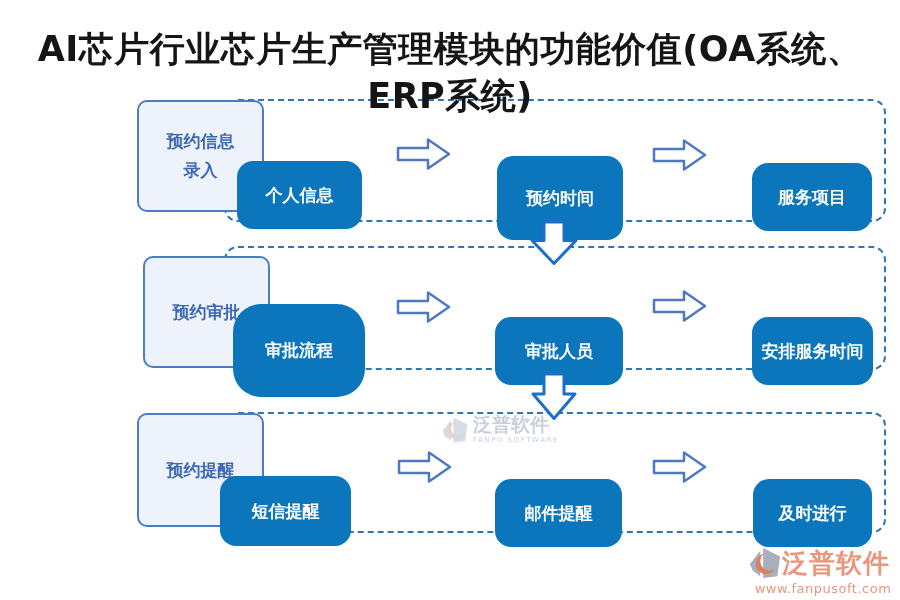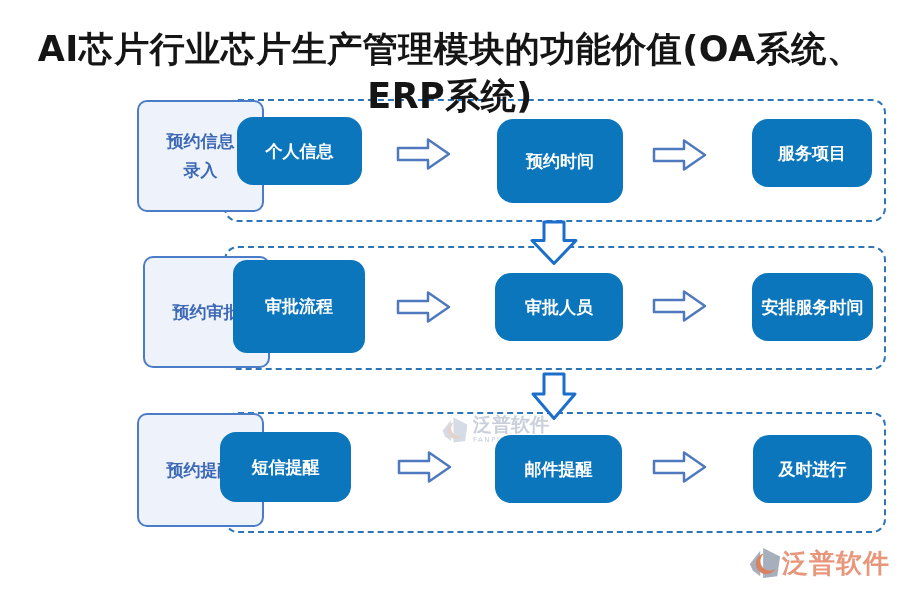--- a/index.html
+++ b/index.html
@@ -22,20 +22,21 @@
     border-radius:10px;box-sizing:border-box;z-index:2;
     display:flex;align-items:center;justify-content:center;
     color:#3C68B5;font-weight:bold;font-size:17px;text-align:center;margin-left:44px;
   }
   .label-box .label-text{display:inline-block;width:78px;line-height:29px;}
   .step-box{
     position:absolute;background:#0C76BD;border-radius:16px;z-index:2;
     display:flex;align-items:center;justify-content:center;
     color:#ffffff;font-weight:bold;font-size:17px;text-align:center;
     box-sizing:border-box;
+    margin-top:44px;
   }
   .arrow{position:absolute;z-index:1;}
   .watermark{position:absolute;left:441px;top:414px;z-index:1;display:flex;align-items:flex-start;}
   .watermark .wm-text{margin-left:4px;}
   .wm-brand{font-size:19px;font-weight:bold;color:#C9D0DB;line-height:21px;}
   .wm-sub{font-size:7px;color:#C3CEDF;letter-spacing:1.6px;margin-top:1px;}
   .footer-logo{position:absolute;left:748px;top:545px;width:150px;z-index:3;}
   .footer-row{display:flex;align-items:center;}
   .fl-brand{font-size:26px;font-weight:bold;color:#E8967C;letter-spacing:1px;line-height:34px;}
   .fl-url{font-size:13px;color:#E8967C;letter-spacing:0.5px;text-align:center;width:150px;margin-top:0px;}
@@ -52,21 +53,21 @@
 </div>
 
 <div class="step-box" style="left:237px;top:117px;width:125px;height:68px">
   <span>个人信息</span>
 </div>
 
 <svg class="arrow" style="left:396px;top:136px" width="56" height="36" viewBox="0 0 56 36">
   <path d="M2 12 H32 V3.5 L53 18 L32 32.5 V24 H2 Z" fill="#ffffff" stroke="#4F79BE" stroke-width="2.5" stroke-linejoin="round"></path>
 </svg>
 
-<div class="step-box" style="left:497px;top:119px;width:126px;height:84px">
+<div class="step-box" style="left:497px;top:112px;width:126px;height:84px">
   <span>预约时间</span>
 </div>
 
 <svg class="arrow" style="left:652px;top:137px" width="56" height="36" viewBox="0 0 56 36">
   <path d="M2 12 H32 V3.5 L53 18 L32 32.5 V24 H2 Z" fill="#ffffff" stroke="#4F79BE" stroke-width="2.5" stroke-linejoin="round"></path>
 </svg>
 
 <div class="step-box" style="left:752px;top:119px;width:120px;height:68px">
   <span>服务项目</span>
 </div>
@@ -74,21 +75,21 @@
 <svg class="arrow" style="left:528px;top:220px;z-index:2" width="52" height="46" viewBox="0 0 52 46">
   <path d="M16 2 H36 V20.5 H48 L26 43.5 L4 20.5 H16 Z" fill="#ffffff" stroke="#1B6FCB" stroke-width="3" stroke-linejoin="round"></path>
 </svg>
 
 <div class="dashed-box" style="left:224px;top:246px;width:662px;height:124px"></div>
 
 <div class="label-box" style="left:99px;top:256px;width:127px;height:112px">
   <span class="label-text">预约审批</span>
 </div>
 
-<div class="step-box" style="left:233px;top:260px;width:132px;height:93px;border-radius:14px">
+<div class="step-box" style="left:233px;top:260px;width:132px;height:93px;border-radius:28px">
   <span>审批流程</span>
 </div>
 
 <svg class="arrow" style="left:396px;top:289px" width="56" height="36" viewBox="0 0 56 36">
   <path d="M2 12 H32 V3.5 L53 18 L32 32.5 V24 H2 Z" fill="#ffffff" stroke="#4F79BE" stroke-width="2.5" stroke-linejoin="round"></path>
 </svg>
 
 <div class="step-box" style="left:495px;top:273px;width:128px;height:68px">
   <span>审批人员</span>
 </div>
@@ -145,13 +146,14 @@
 
 <div class="footer-logo">
   <div class="footer-row">
     <svg width="34" height="36" viewBox="0 0 36 38">
       <path d="M2 20 L13 6 L13 33 L5 27 Z" fill="#A7AFBC"></path>
       <path d="M16 3 L34 12 L31 33 L16 35 Z" fill="#A7AFBC"></path>
       <path d="M17 9 A11 11 0 1 0 29 25 A9.5 9.5 0 1 1 17 9 Z" fill="#D9825F"></path>
     </svg>
     <span class="fl-brand">泛普软件</span>
   </div>
+  <div class="fl-url">www.fanpusoft.com</div>
 </div>
 
 </body></html>

